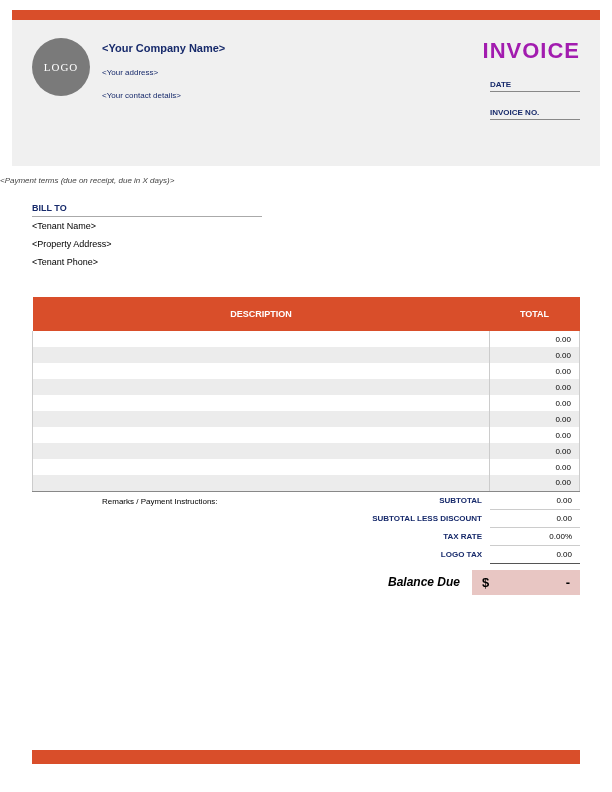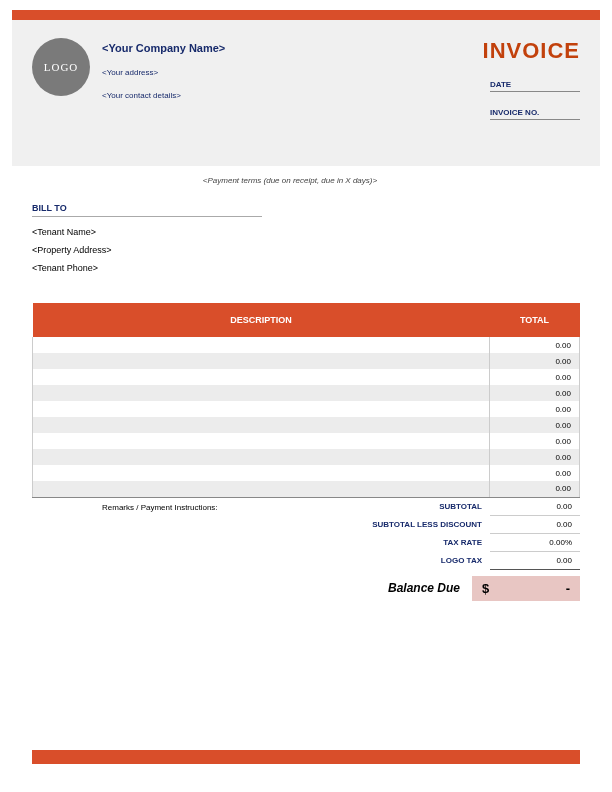--- a/index.html
+++ b/index.html
@@ -56,54 +56,54 @@
       color: #172a6b;
       font-size: 8px;
     }
     .header-right {
       text-align: right;
       display: flex;
       flex-direction: column;
       align-items: flex-end;
     }
     .invoice-title {
-      color: #c2410c;
+      color: #a21caf;
       font-size: 22px;
       font-weight: bold;
       letter-spacing: 1px;
       margin-bottom: 16px;
     }
     .meta-row {
       width: 90px;
       border-bottom: 1px solid #888;
       padding-bottom: 2px;
       margin-bottom: 16px;
       text-align: left;
       color: #172a6b;
       font-size: 8px;
       font-weight: bold;
     }
     .payment-terms {
-      text-align: center;
+      text-align: left;
       font-style: italic;
       font-size: 8px;
       color: #444;
       margin: 10px 32px 18px 0;
     }
     .bill-to-section {
       margin: 0 32px;
     }
     .bill-to-label {
       color: #172a6b;
       font-size: 9px;
       font-weight: bold;
       border-bottom: 1px solid #aaa;
       width: 230px;
       padding-bottom: 3px;
-      margin-bottom: 10px;
+      margin-bottom: 4px;
     }
     .bill-to-field {
       font-size: 9px;
       margin-bottom: 8px;
     }
     .line-items-table {
       margin: 30px 32px 0 32px;
       width: calc(100% - 64px);
       border-collapse: collapse;
     }

